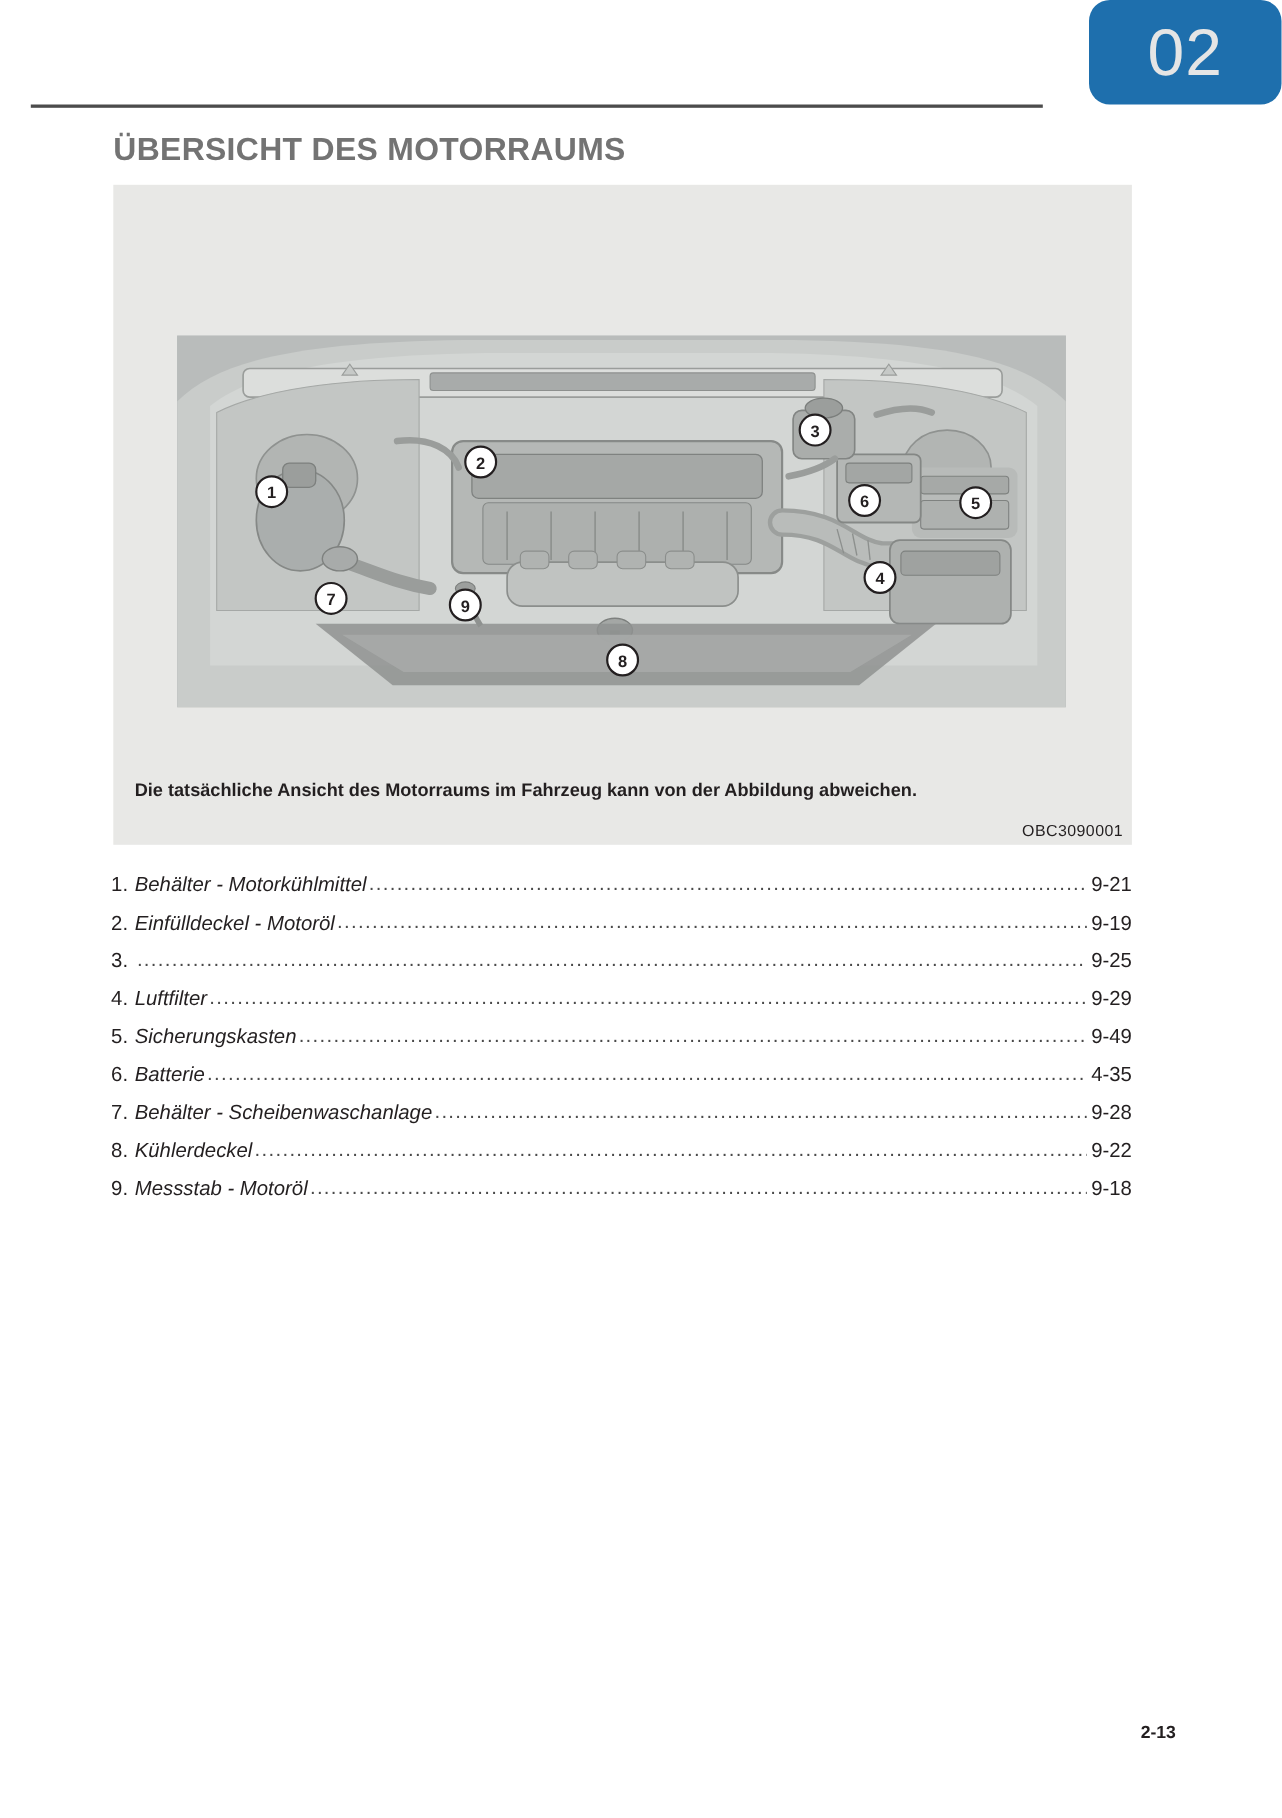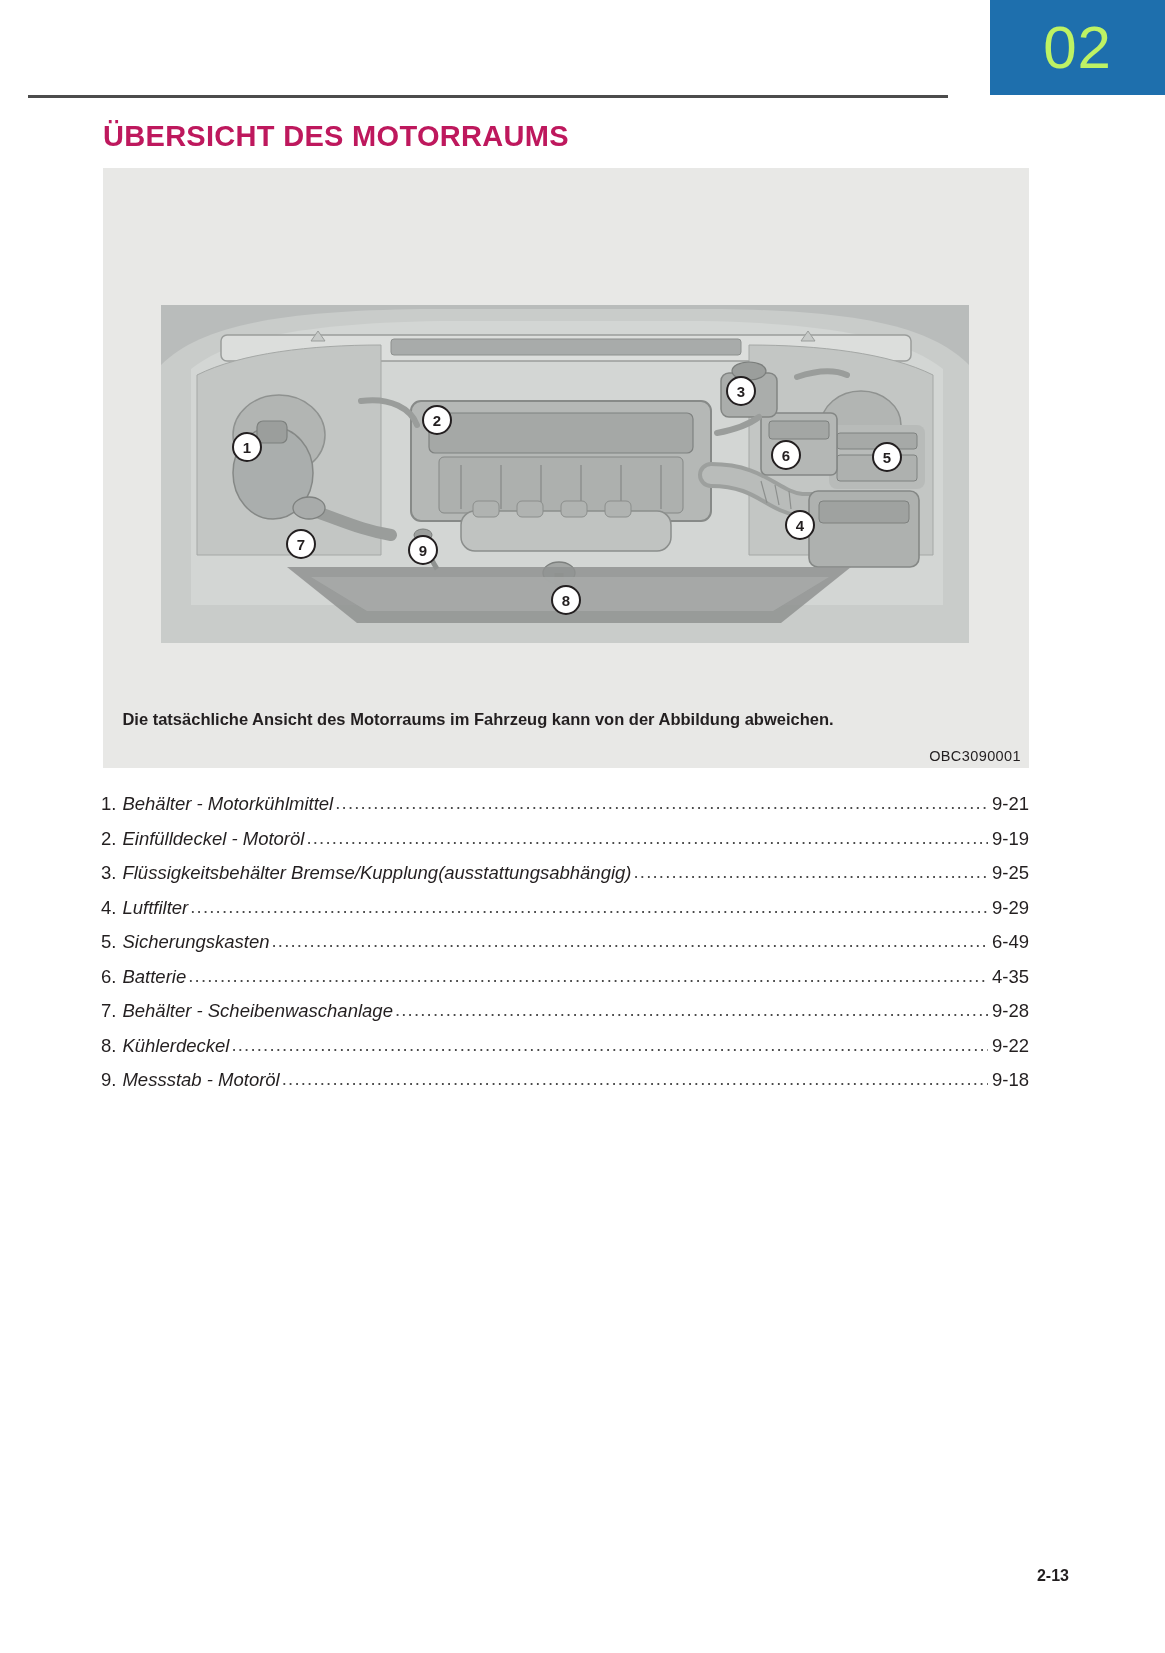--- a/index.html
+++ b/index.html
@@ -17,47 +17,48 @@
   }
 
   
   .chapter-tab {
     position: absolute;
     top: 0;
     right: 0;
     width: 175px;
     height: 95px;
     background: #1e6fad;
-    color: #bef264;
+    color: #e5e5e5;
     display: flex;
     align-items: center;
     justify-content: center;
     font-size: 60px;
     font-weight: 400;
     letter-spacing: 1px;
+    border-radius: 19px;
   }
 
   
   .top-rule {
     position: absolute;
     top: 95px;
     left: 28px;
     width: 920px;
     height: 3px;
     background: #4c4c4c;
   }
 
   
   .page-title {
     position: absolute;
     top: 120px;
     left: 103px;
     font-size: 29px;
     font-weight: bold;
-    color: #be185d;
+    color: #737373;
     letter-spacing: 0.3px;
   }
 
   
   .figure-panel {
     position: absolute;
     top: 168px;
     left: 103px;
     width: 926px;
     height: 600px;
@@ -307,37 +308,36 @@
 
   <div class="index-row">
     <span class="idx-num">2.</span>
     <span class="idx-label">Einfülldeckel - Motoröl</span>
     <span class="idx-dots">.......................................................................................................................................................</span>
     <span class="idx-page">9-19</span>
   </div>
 
   <div class="index-row">
     <span class="idx-num">3.</span>
-    <span class="idx-label">Flüssigkeitsbehälter Bremse/Kupplung(ausstattungsabhängig)</span>
     <span class="idx-dots">.......................................................................................................................................................</span>
     <span class="idx-page">9-25</span>
   </div>
 
   <div class="index-row">
     <span class="idx-num">4.</span>
     <span class="idx-label">Luftfilter</span>
     <span class="idx-dots">.......................................................................................................................................................</span>
     <span class="idx-page">9-29</span>
   </div>
 
   <div class="index-row">
     <span class="idx-num">5.</span>
     <span class="idx-label">Sicherungskasten</span>
     <span class="idx-dots">.......................................................................................................................................................</span>
-    <span class="idx-page">6-49</span>
+    <span class="idx-page">9-49</span>
   </div>
 
   <div class="index-row">
     <span class="idx-num">6.</span>
     <span class="idx-label">Batterie</span>
     <span class="idx-dots">.......................................................................................................................................................</span>
     <span class="idx-page">4-35</span>
   </div>
 
   <div class="index-row">

